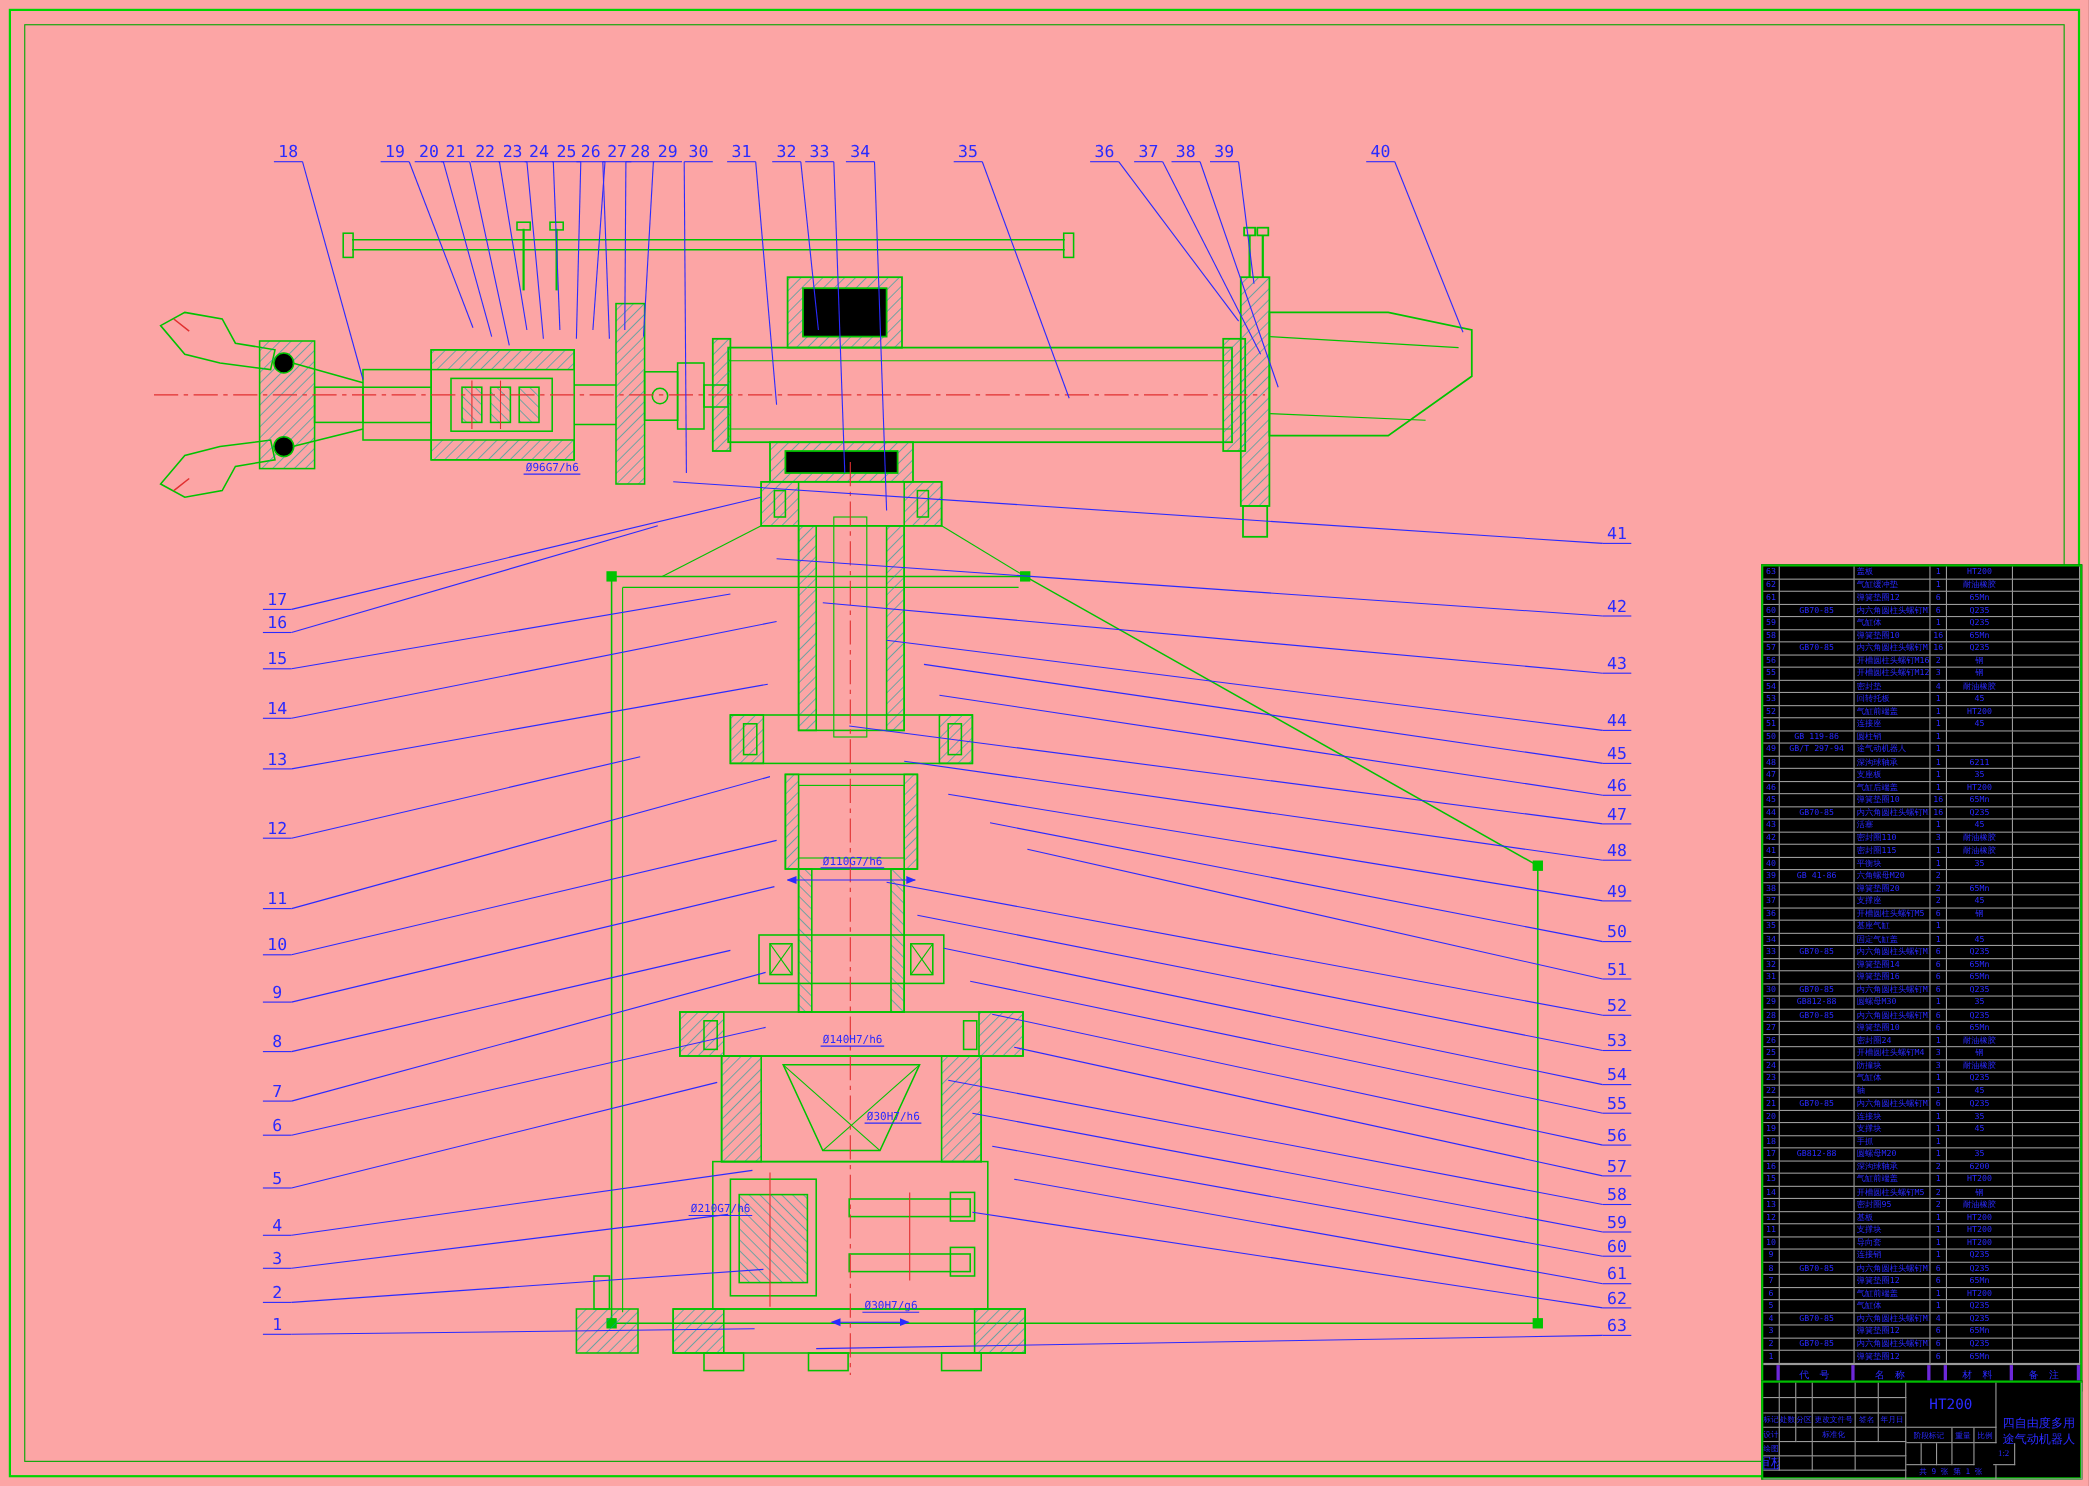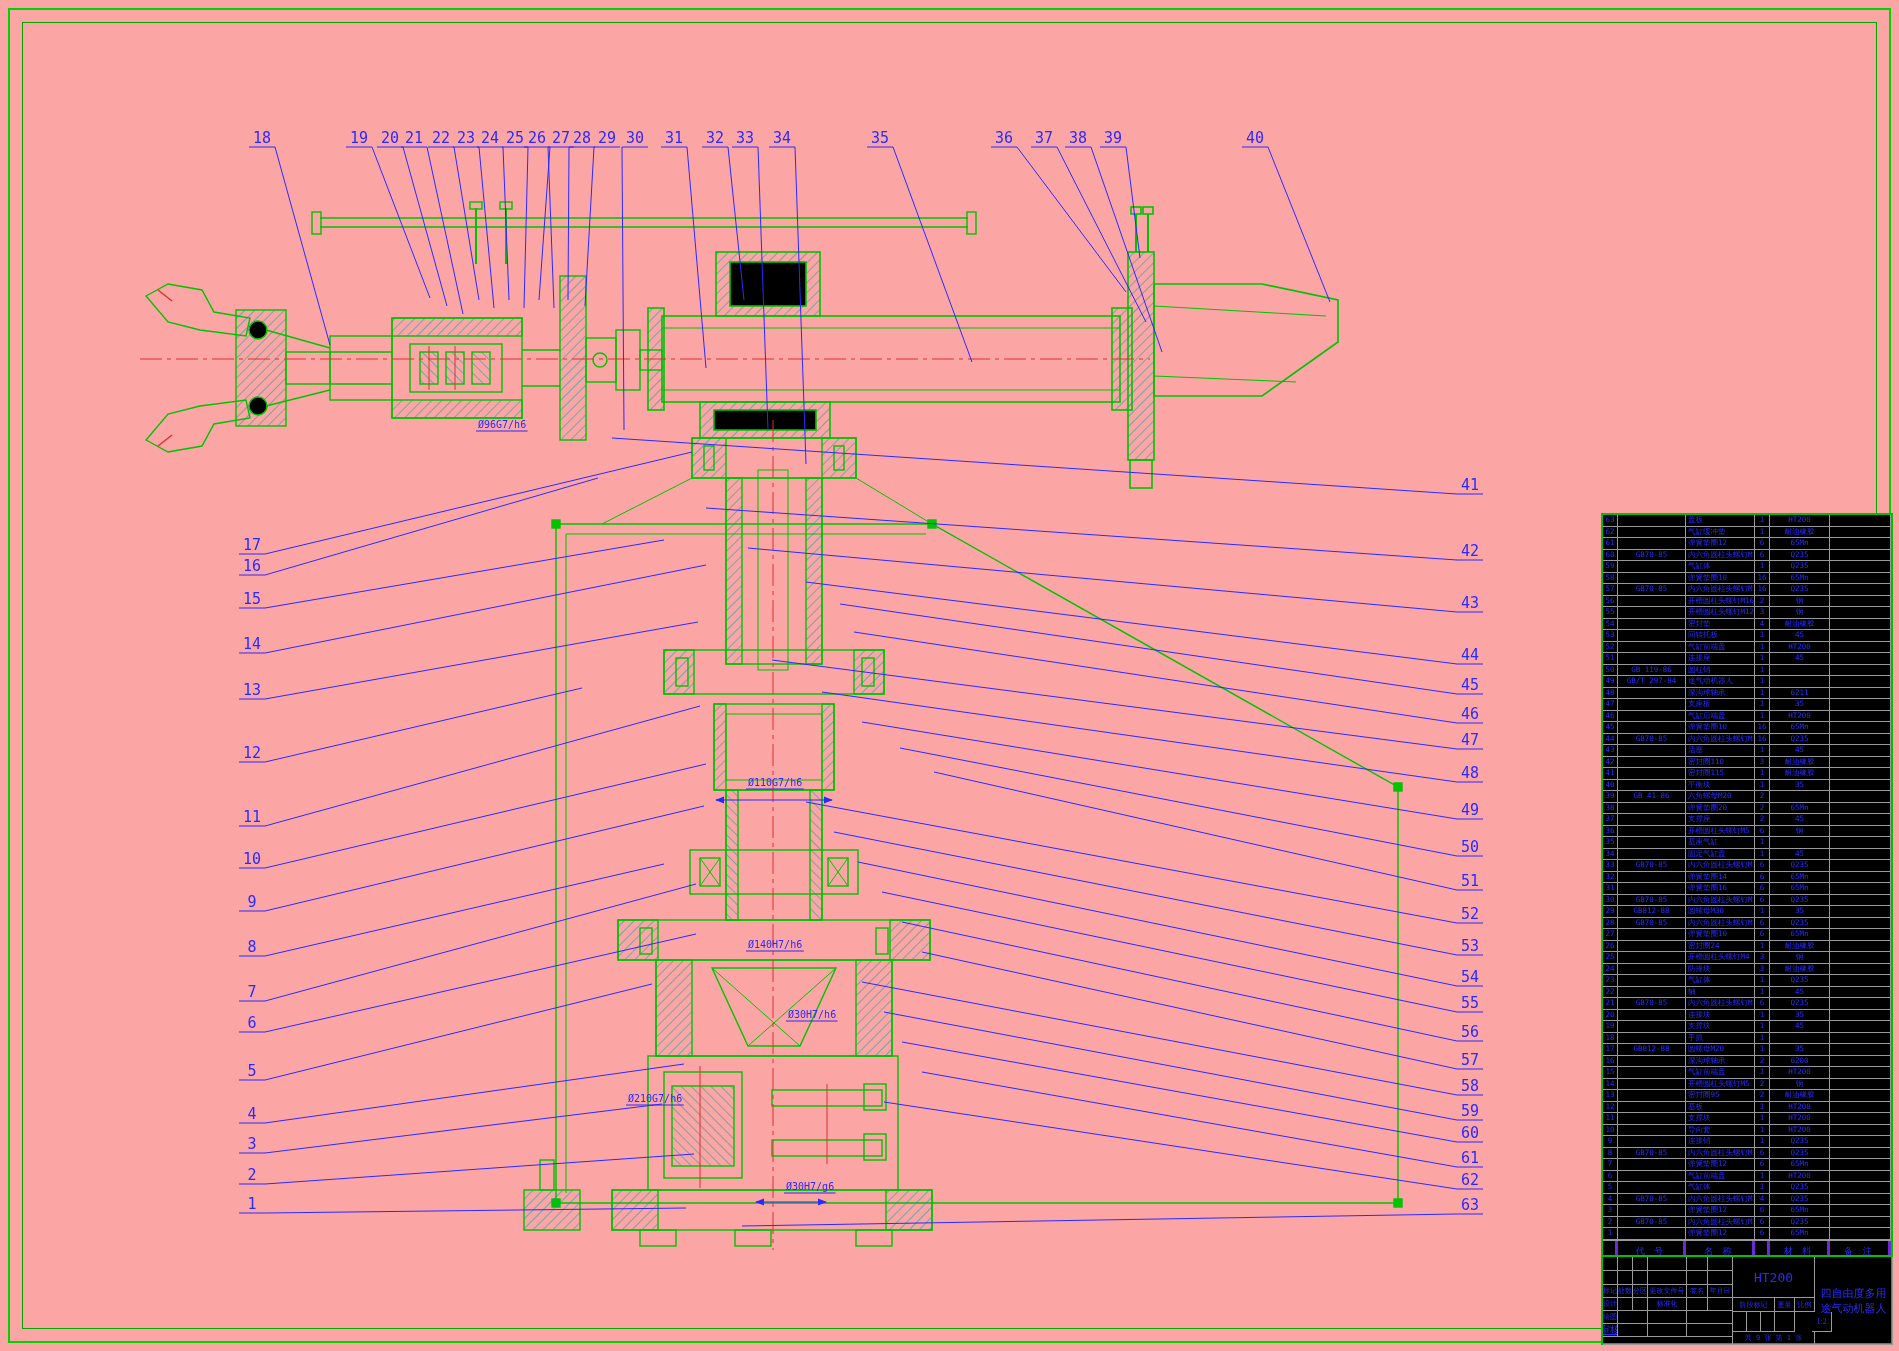--- a/index.html
+++ b/index.html
@@ -814,21 +814,21 @@
       <div class="cell" style="left: 0px; top: 41px; width: 15px; height: 13px; font-size: 7px;">设计</div>
       <div class="cell" style="left: 15px; top: 41px; width: 15px; height: 13px; font-size: 7px;"></div>
       <div class="cell" style="left: 30px; top: 41px; width: 15px; height: 13px; font-size: 7px;"></div>
       <div class="cell" style="left: 45px; top: 41px; width: 39px; height: 13px; font-size: 7px;">标准化</div>
       <div class="cell" style="left: 84px; top: 41px; width: 21px; height: 13px; font-size: 7px;"></div>
       <div class="cell" style="left: 105px; top: 41px; width: 25px; height: 13px; font-size: 7px;"></div>
       <div class="cell" style="left: 0px; top: 54px; width: 15px; height: 13px; font-size: 7px;">绘图</div>
       <div class="cell" style="left: 15px; top: 54px; width: 30px; height: 13px; font-size: 7px;"></div>
       <div class="cell" style="left: 45px; top: 54px; width: 39px; height: 13px; font-size: 7px;"></div>
       <div class="cell" style="left: 84px; top: 54px; width: 46px; height: 13px; font-size: 7px;"></div>
-      <div class="cell" style="left: 0px; top: 67px; width: 15px; height: 13px; font-size: 10px; text-decoration: underline;">审核</div>
+      <div class="cell" style="left: 0px; top: 67px; width: 15px; height: 13px; font-size: 13px; text-decoration: underline;">审核</div>
       <div class="cell" style="left: 15px; top: 67px; width: 30px; height: 13px; font-size: 7px;"></div>
       <div class="cell" style="left: 45px; top: 67px; width: 39px; height: 13px; font-size: 7px;"></div>
       <div class="cell" style="left: 84px; top: 67px; width: 46px; height: 13px; font-size: 7px;"></div>
       <div class="cell" style="left: 0px; top: 80px; width: 130px; height: 8px; font-size: 7px;"></div>
       <div class="cell" style="left: 130px; top: 0px; width: 82px; height: 41px; font-size: 13px;">HT200</div>
       <div class="cell" style="left: 130px; top: 41px; width: 42px; height: 14px; font-size: 7px;">阶段标记</div>
       <div class="cell" style="left: 172px; top: 41px; width: 20px; height: 14px; font-size: 7px;">重量</div>
       <div class="cell" style="left: 192px; top: 41px; width: 20px; height: 14px; font-size: 7px; text-align: right;">比例</div>
       <div class="cell" style="left: 130px; top: 55px; width: 14px; height: 20px; font-size: 7px;"></div>
       <div class="cell" style="left: 144px; top: 55px; width: 14px; height: 20px; font-size: 7px;"></div>

